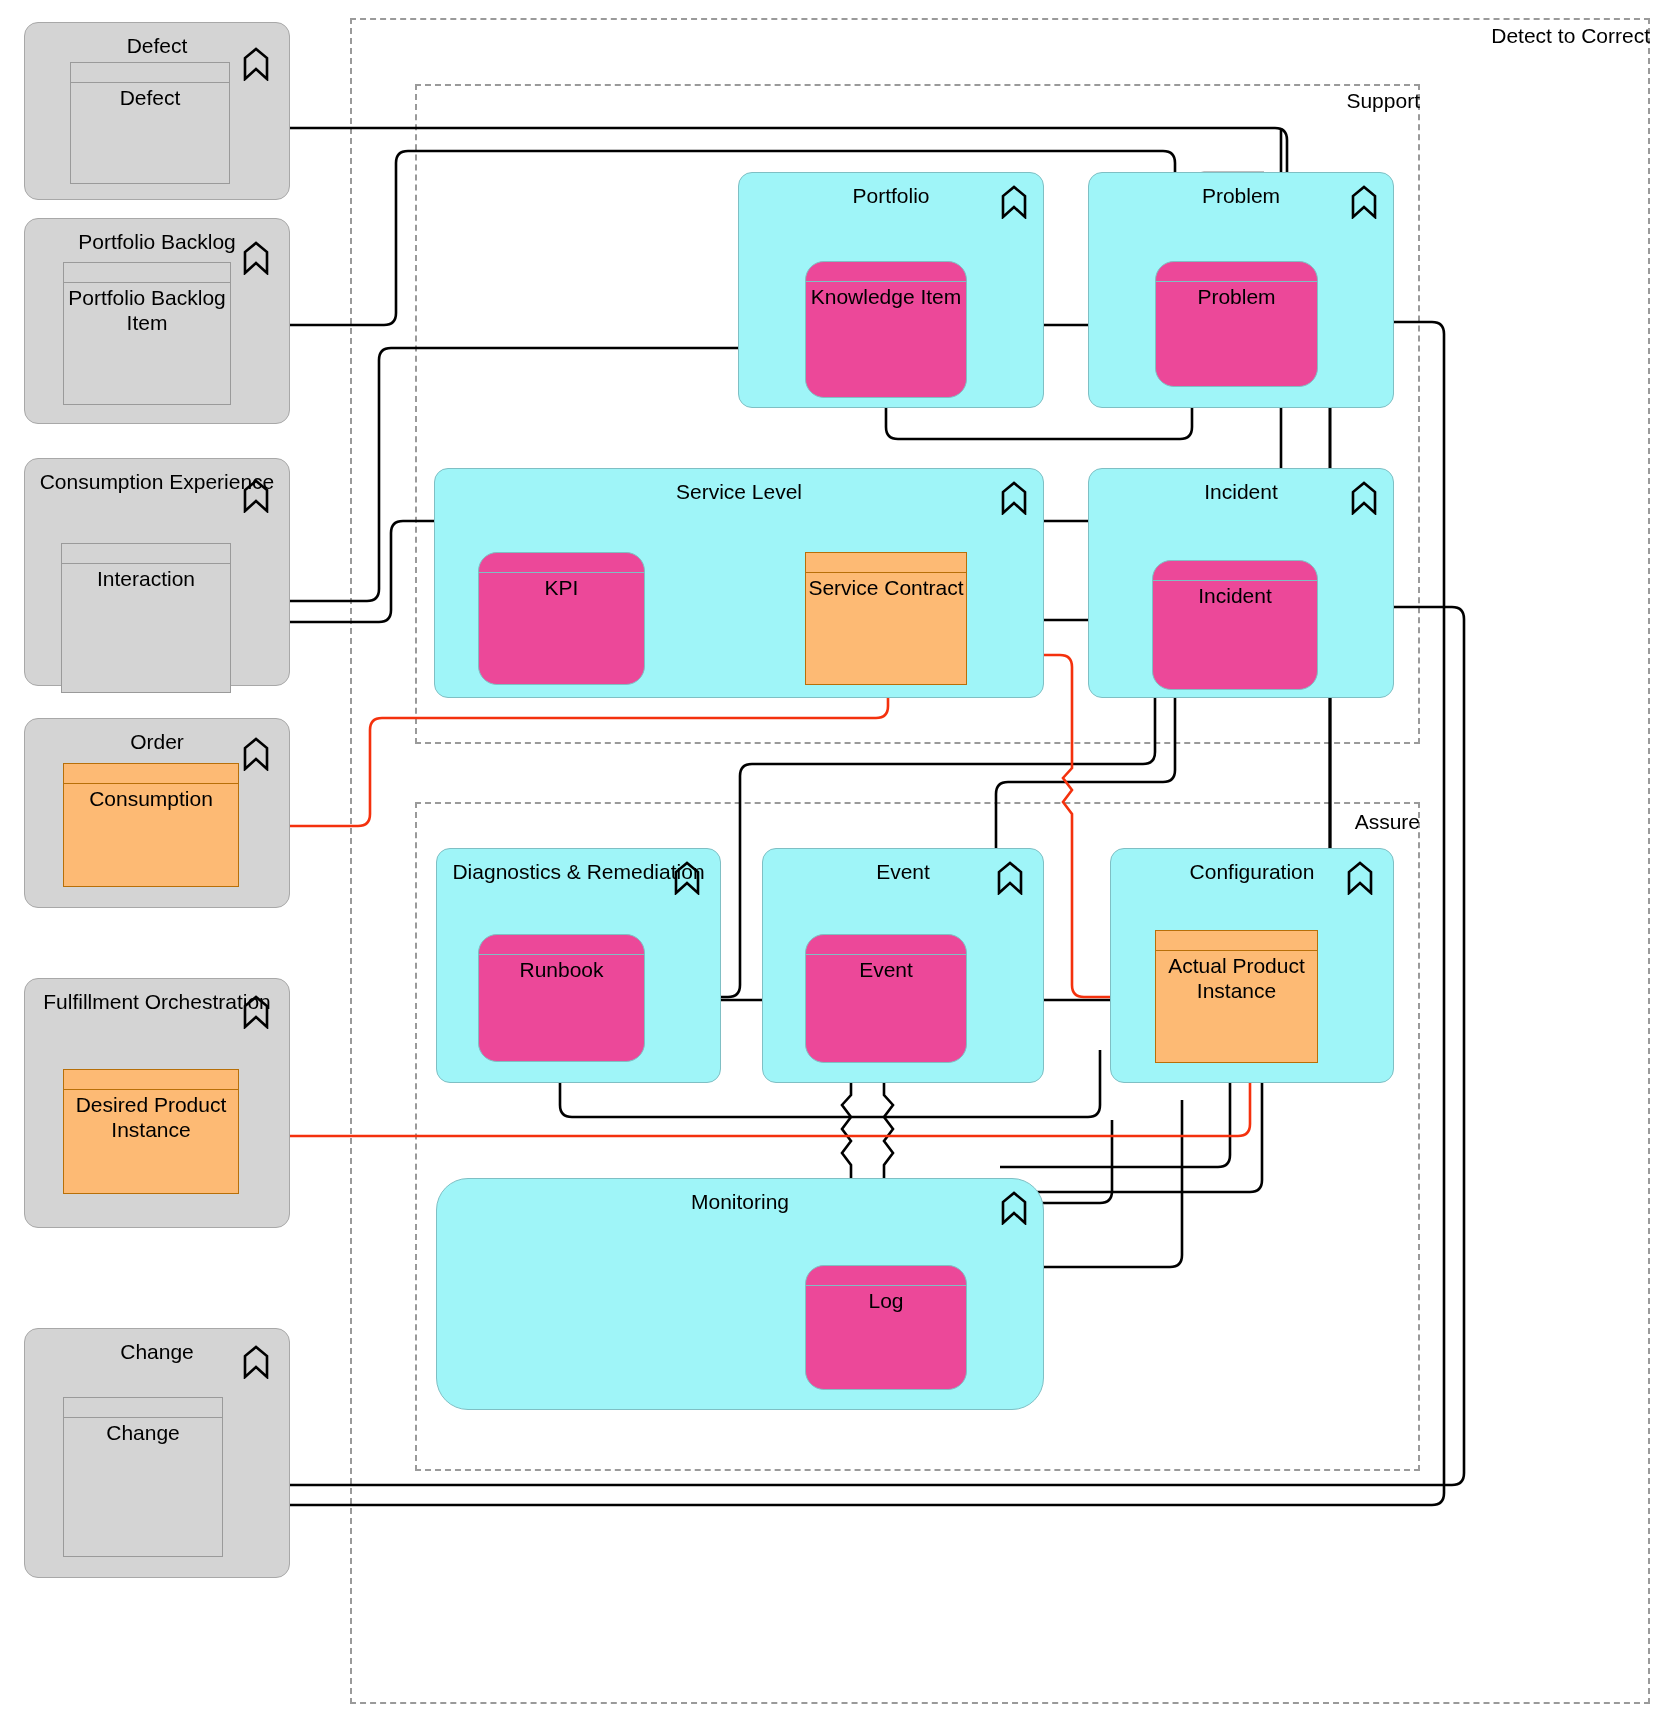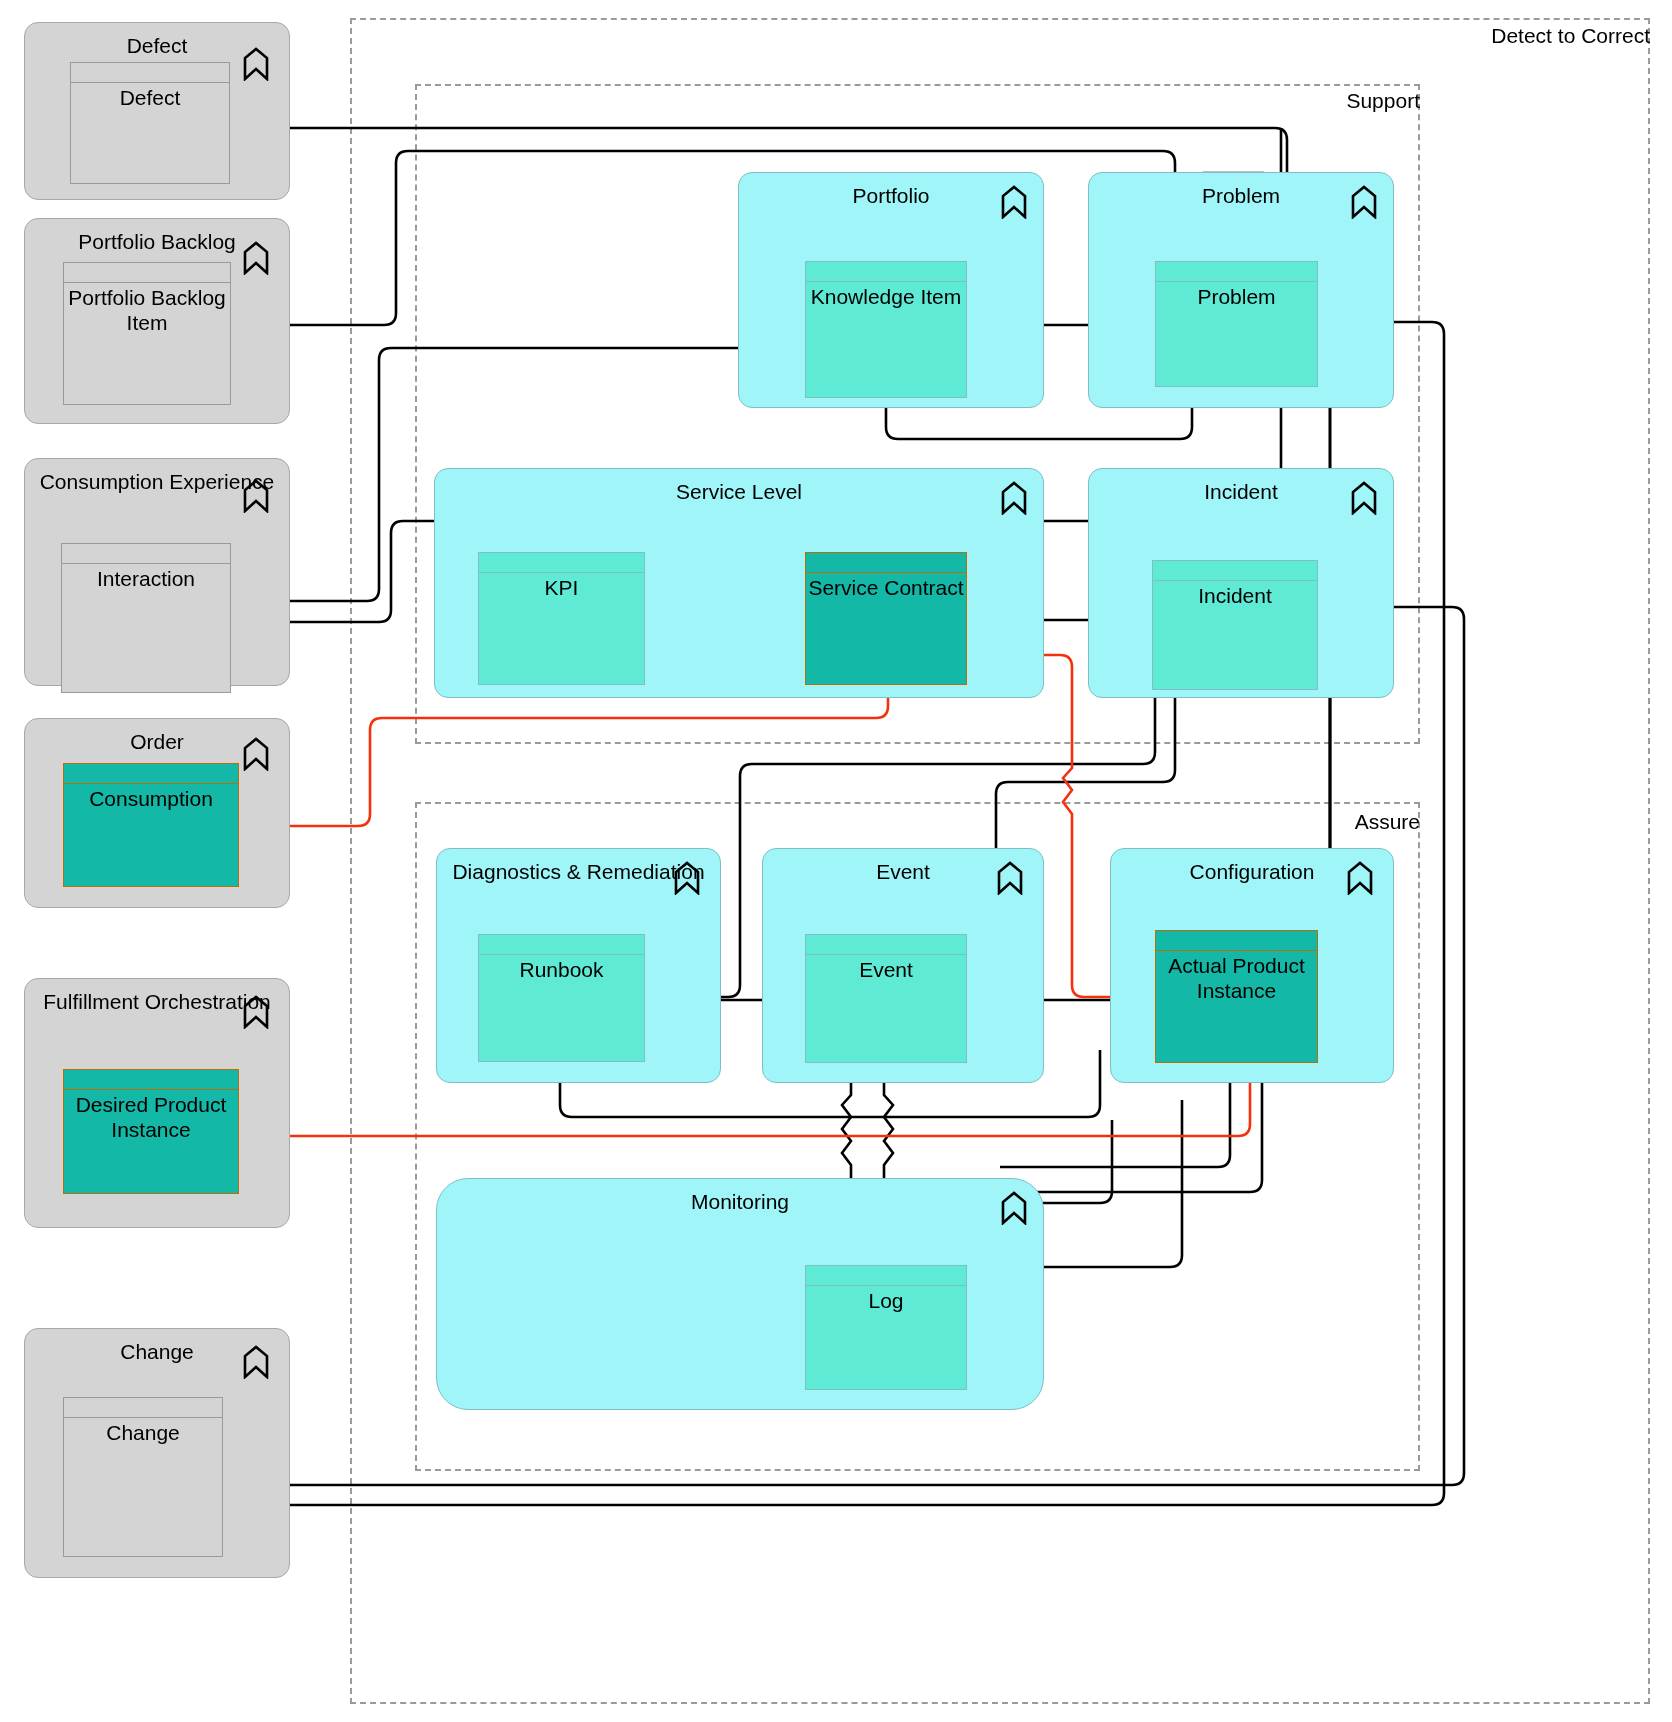--- a/index.html
+++ b/index.html
@@ -19,22 +19,22 @@
   .card.cyan{background:#9ff5f8;border-color:#7fbfc4;}
   .card-title{position:absolute;left:8px;right:8px;top:10px;text-align:center;
               font-size:21px;line-height:26px;color:#000;}
 
   
   .chev{position:absolute;width:26px;height:34px;}
 
   
   .entity{position:absolute;box-sizing:border-box;border:1.5px solid #9a9a9a;}
   .entity.gray{background:#d4d4d4;}
-  .entity.cyan{background:#5eead4;border-color:#7fbfc4;}
-  .entity.orange{background:#14b8a6;border-color:#b86f08;}
+  .entity.cyan{background:#ec4899;border-color:#7fbfc4;border-radius:19px;}
+  .entity.orange{background:#fdba74;border-color:#b86f08;}
   .entity .strip{position:absolute;left:0;right:0;top:0;height:20px;
                  border-bottom:1.5px solid #9a9a9a;box-sizing:border-box;}
   .entity.orange .strip{border-bottom-color:#b86f08;}
   .entity.cyan .strip{border-bottom-color:#7fbfc4;}
   .entity .etext{position:absolute;left:2px;right:2px;top:22px;text-align:center;
                  font-size:21px;line-height:25px;color:#000;}
 
   
   #wires{position:absolute;left:0;top:0;width:1672px;height:1722px;pointer-events:none;}
   .w{fill:none;stroke:#000;stroke-width:2.6;}

